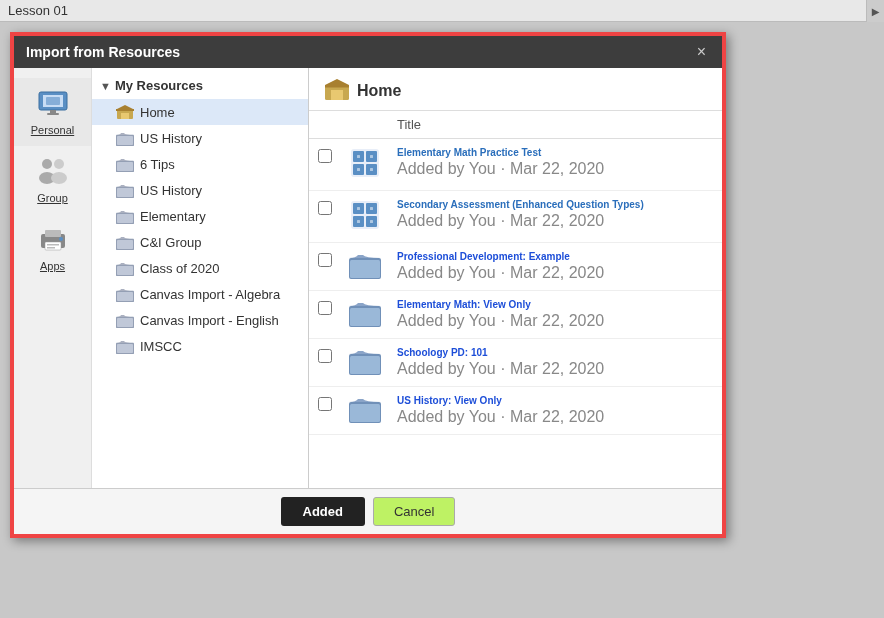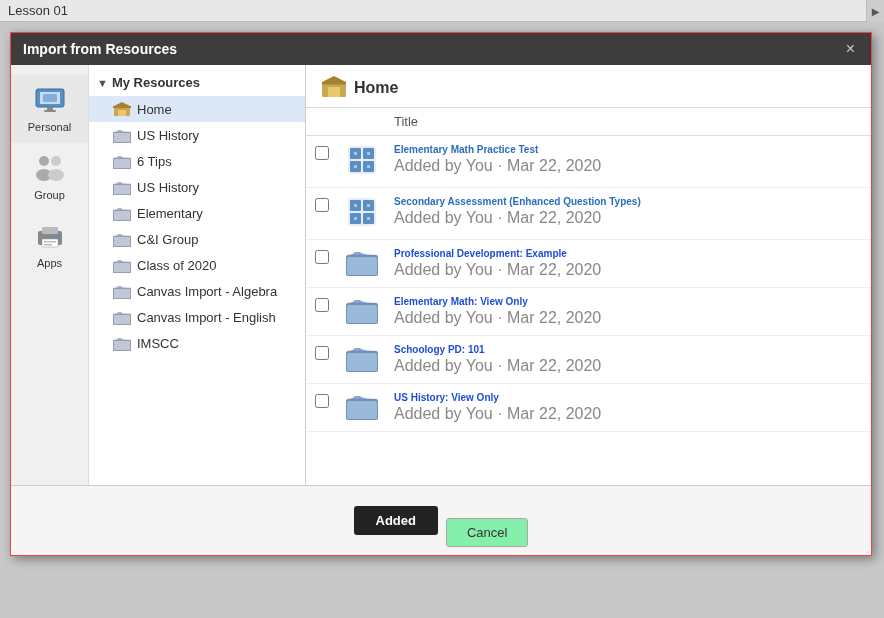--- a/index.html
+++ b/index.html
@@ -51,23 +51,23 @@
       right: 0;
       bottom: 0;
       display: flex;
       align-items: flex-start;
       justify-content: flex-start;
       padding: 10px;
     }
 
     
     .modal {
-      width: 862px;
+      width: 716px;
       background: #fff;
-      border: 1px solid #ef4444;
+      border: 4px solid #ef4444;
       box-shadow: 3px 3px 10px rgba(0,0,0,0.4);
       display: flex;
       flex-direction: column;
     }
 
     .modal-header {
       background: #3d3d3d;
       color: #fff;
       padding: 8px 12px;
       font-size: 14px;
@@ -117,20 +117,21 @@
 
     .icon-item {
       width: 100%;
       display: flex;
       flex-direction: column;
       align-items: center;
       padding: 10px 4px;
       cursor: pointer;
       color: #333;
       font-size: 11px;
+      text-decoration: underline;
     }
     .icon-item.active { background: #e8e8e8; }
 
     .icon-img {
       width: 36px;
       height: 32px;
       margin-bottom: 4px;
       display: flex;
       align-items: center;
       justify-content: center;
@@ -287,28 +288,27 @@
       color: #fff;
       border: none;
       padding: 7px 22px;
       font-size: 13px;
       font-weight: bold;
       cursor: pointer;
       border-radius: 3px;
     }
 
     .btn-cancel {
-      background: #86efac;
+      background: #bef264;
       color: #333;
       border: 1px solid #aaa;
       padding: 6px 20px;
       font-size: 13px;
       cursor: pointer;
       border-radius: 3px;
-      margin-top: 24px;
     }
 
     input[type="checkbox"] {
       width: 14px;
       height: 14px;
       cursor: pointer;
     }
   </style>
 </head>
 <body>

